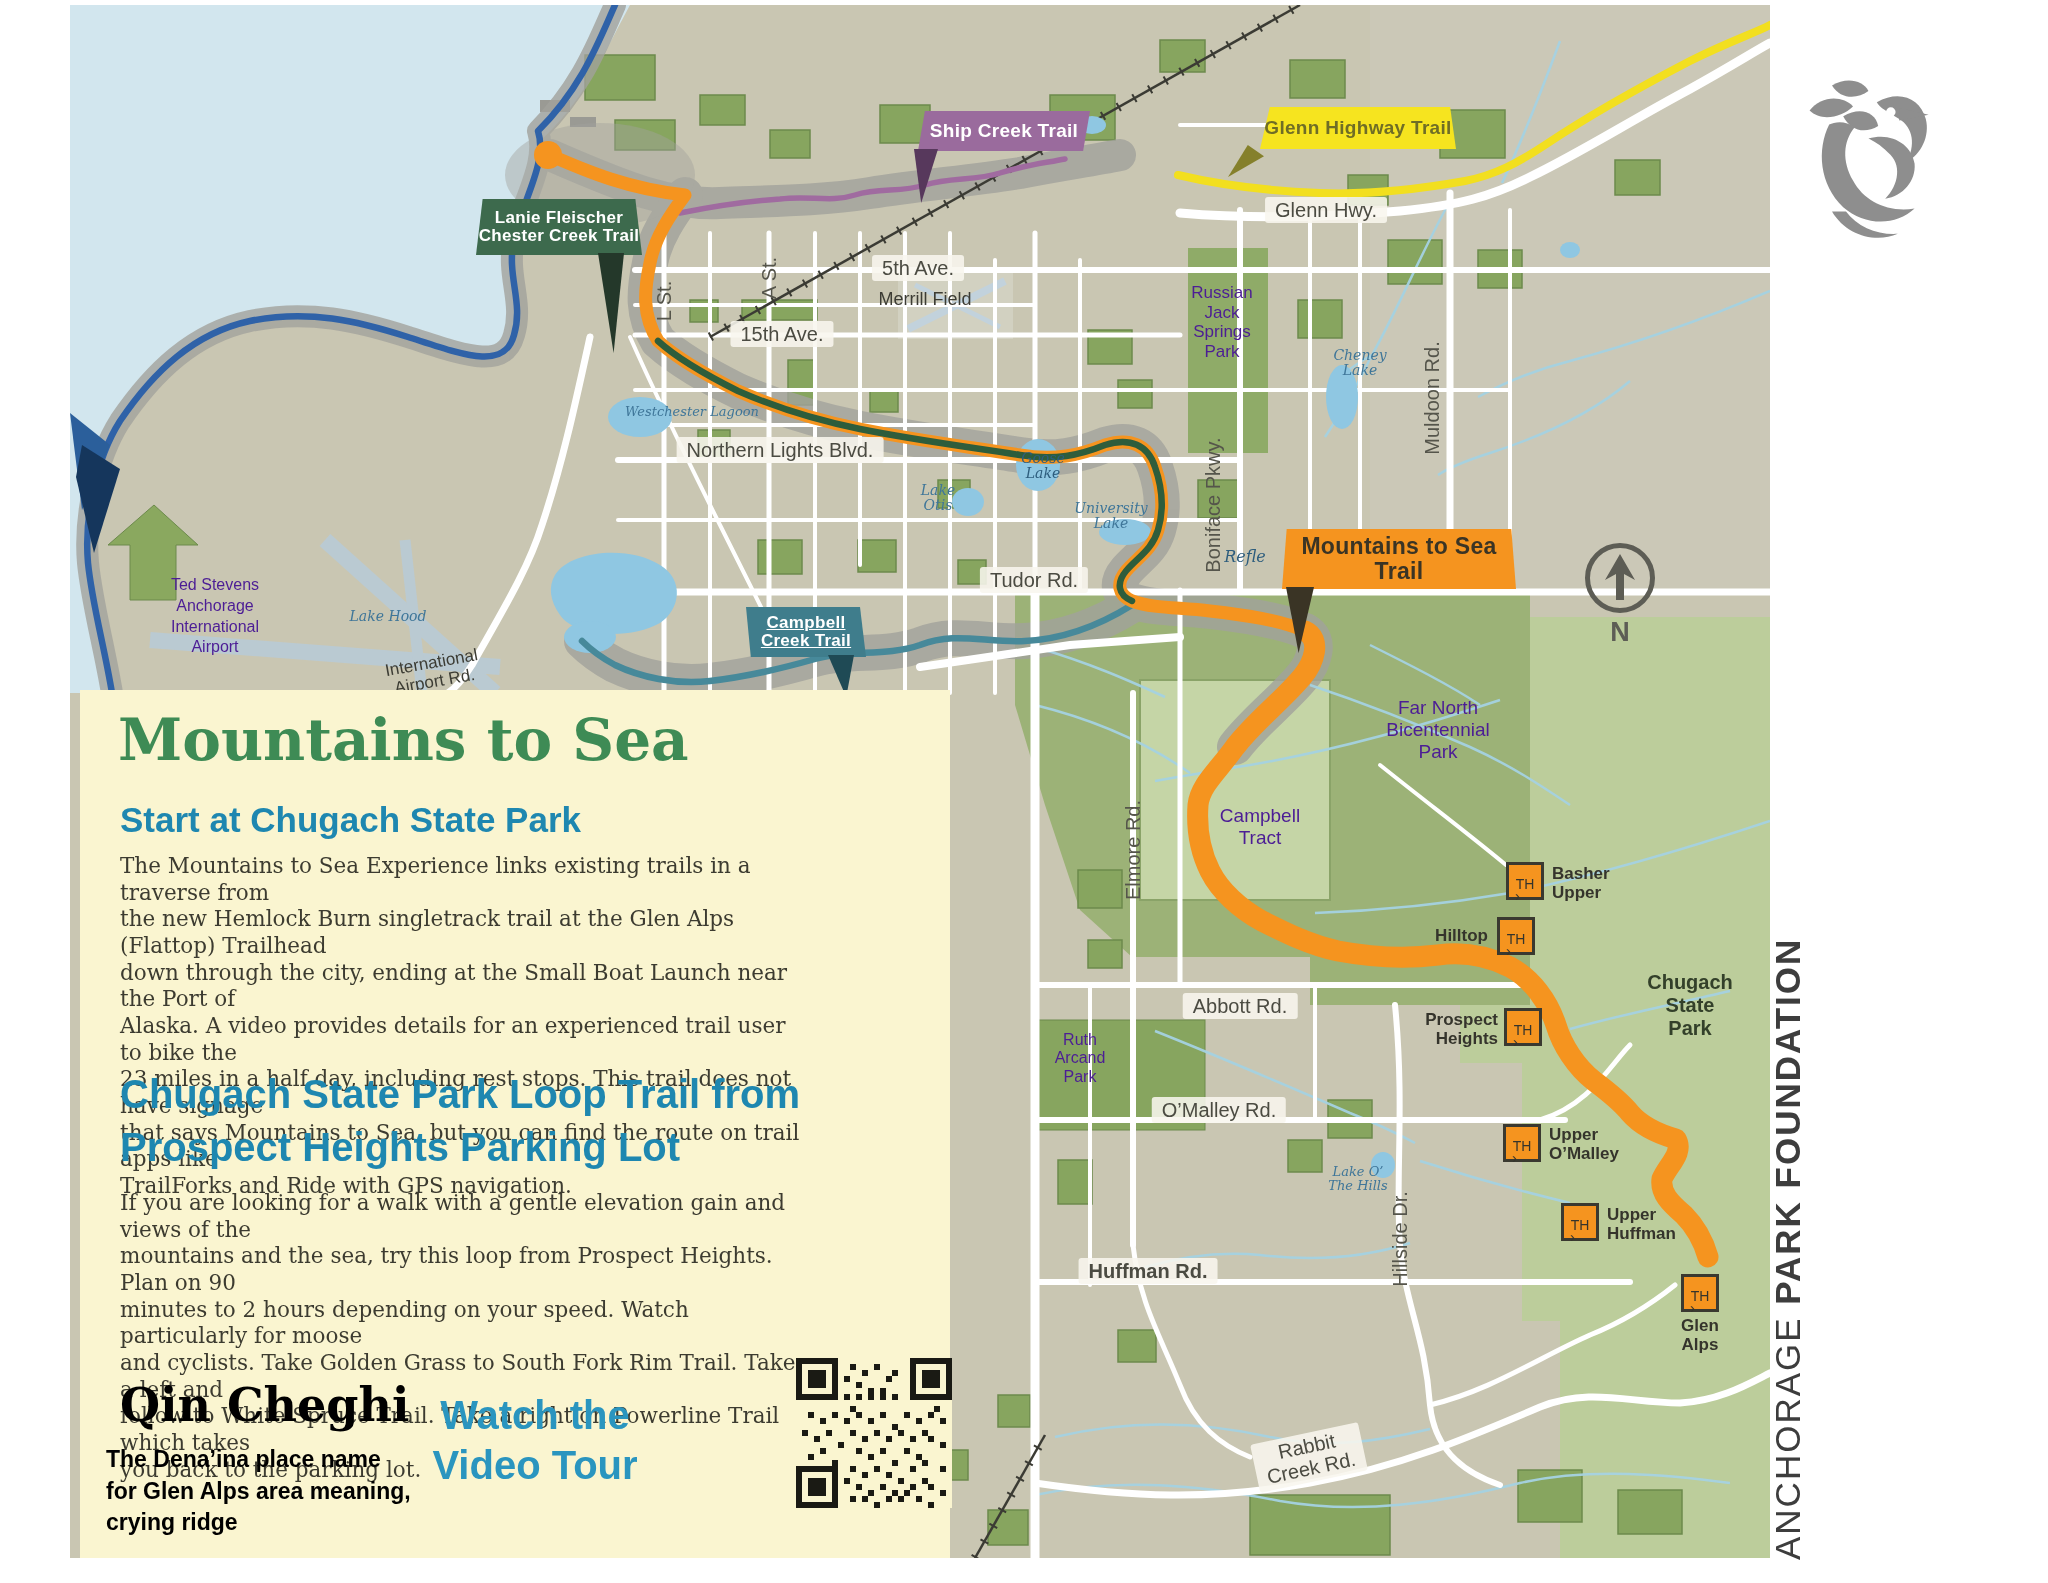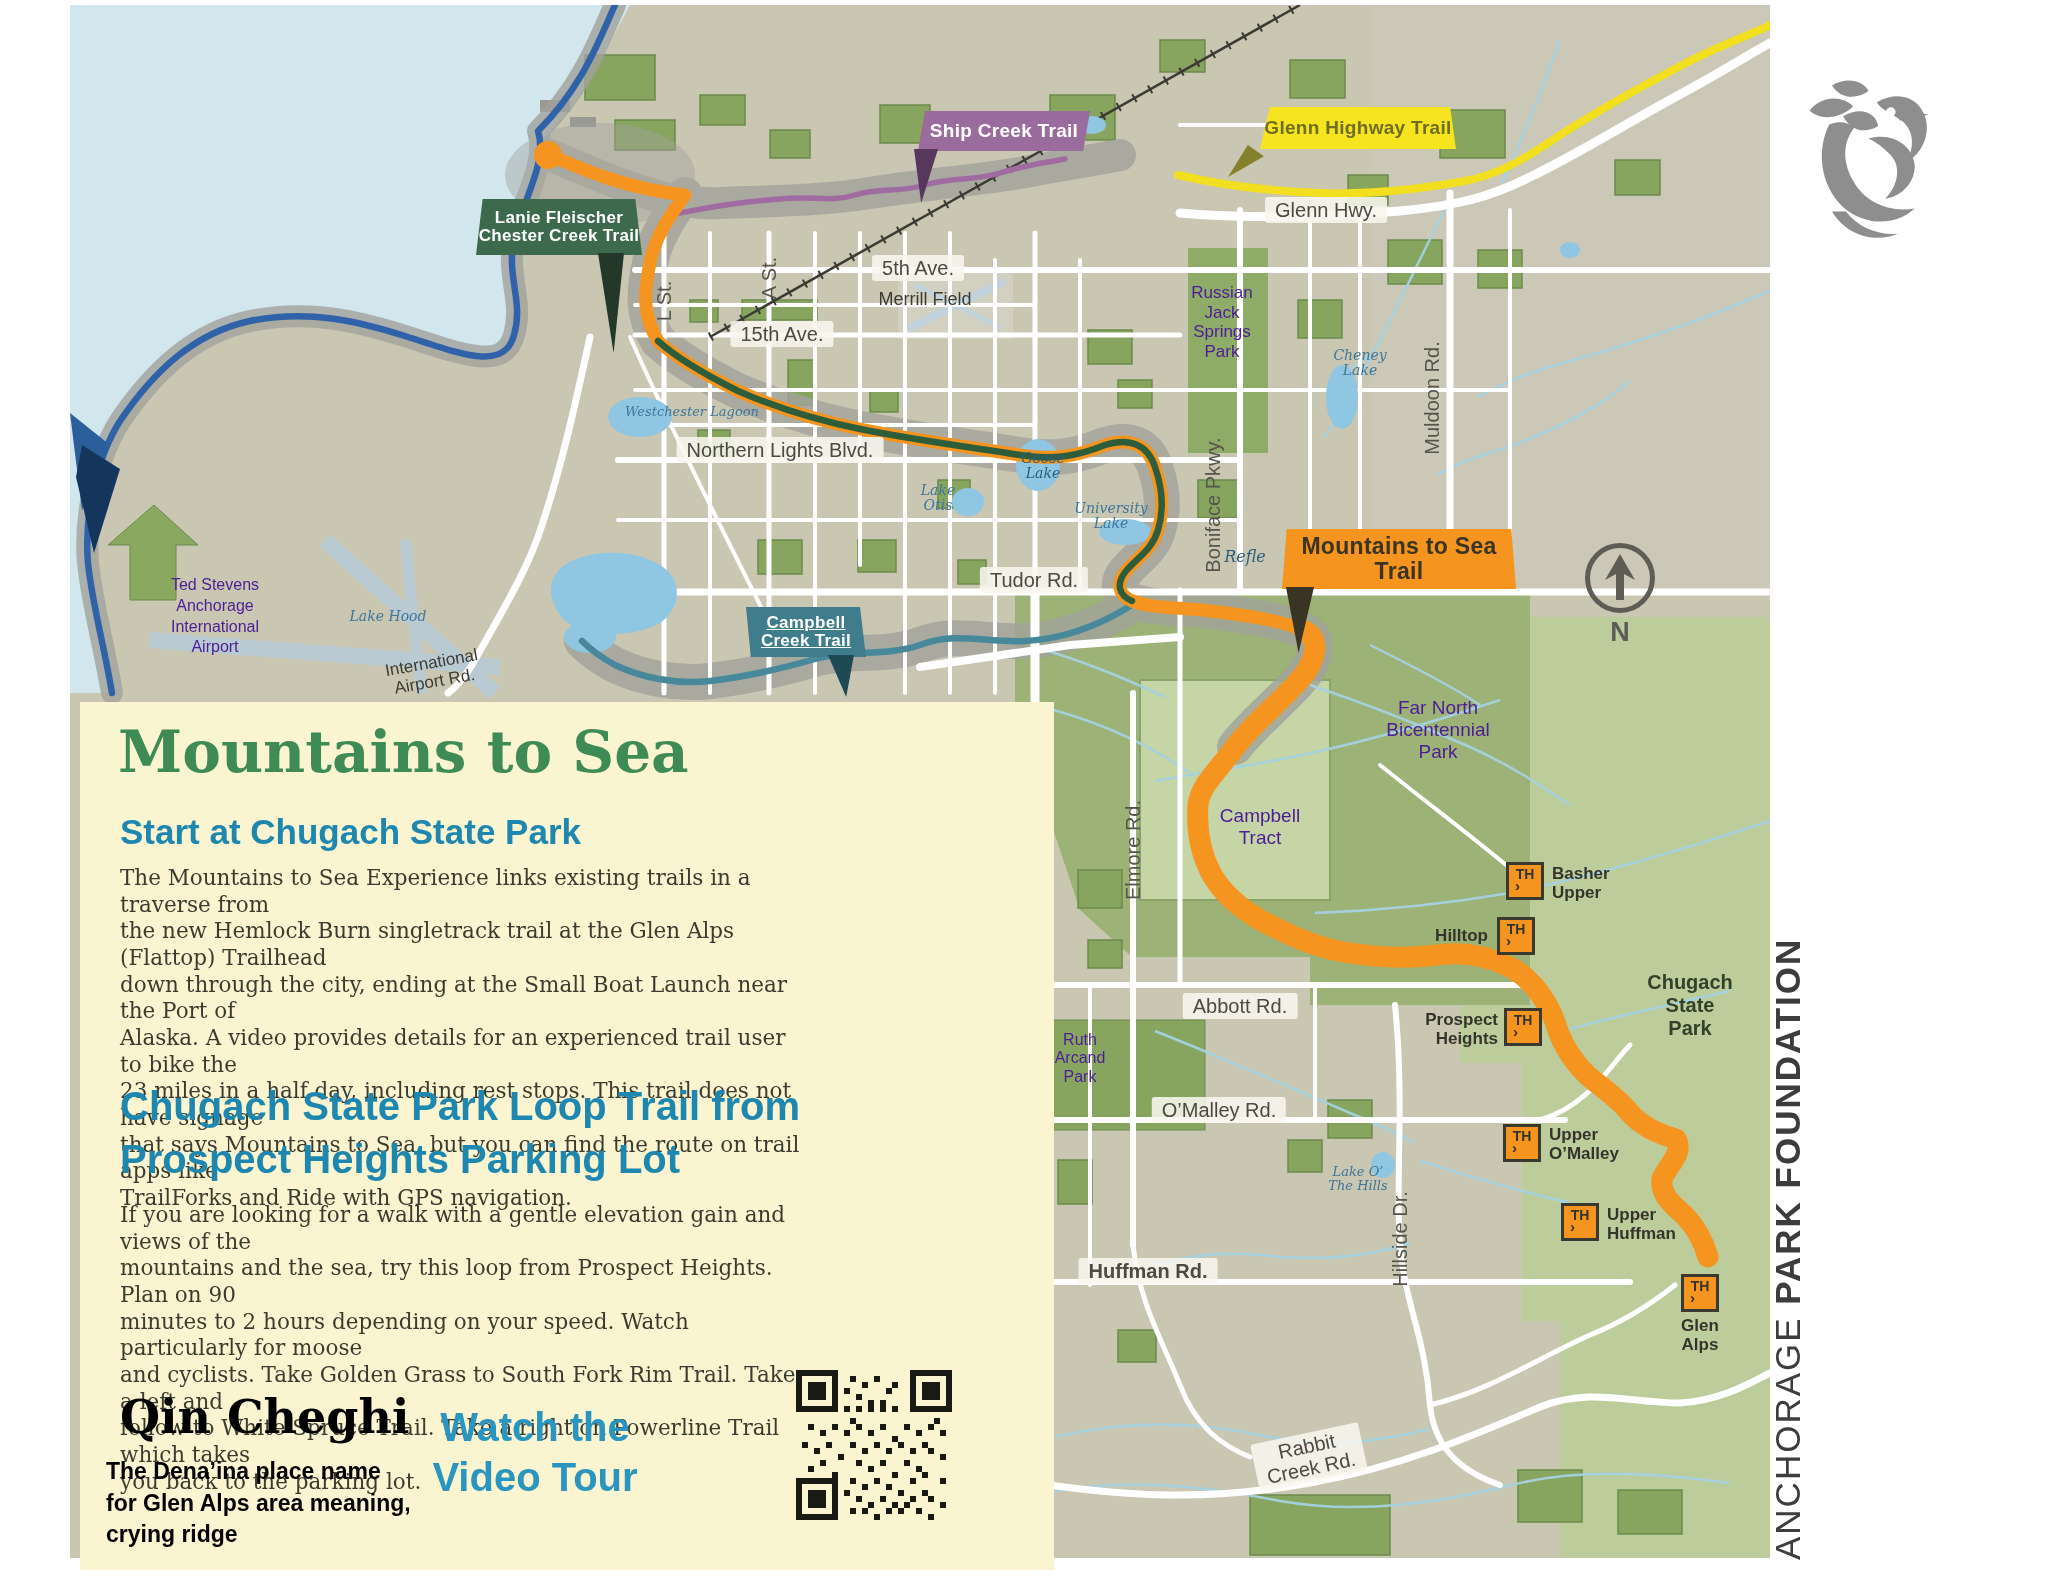--- a/index.html
+++ b/index.html
@@ -23,31 +23,31 @@
           font-weight:bold;text-align:center;line-height:1.08;letter-spacing:.3px;}
   .banner-ship{background:#9a6b9d;color:#fff;font-size:19px;clip-path:polygon(4% 0,100% 0,96% 100%,0 100%);}
   .banner-glenn{background:#f6e41f;color:#6f6d26;font-size:19px;clip-path:polygon(5% 0,97% 0,100% 100%,0 100%);}
   .banner-lanie{background:#3d6a4d;color:#fff;font-size:17px;clip-path:polygon(4% 0,96% 0,100% 100%,0 100%);}
   .banner-campbell{background:#3f7d8c;color:#fff;font-size:17px;clip-path:polygon(0 0,95% 0,100% 100%,4% 100%);text-decoration:underline;}
   .banner-m2s{background:#f5941f;color:#3a3425;font-size:23px;font-weight:800;
               clip-path:polygon(2% 0,98% 0,100% 100%,0 100%);}
   .pointer{position:absolute;}
   
   .th{position:absolute;width:38px;height:38px;background:#f5941f;border:3px solid #3a3930;
-      box-sizing:border-box;color:#35342c;font-weight:bold;font-size:14px;line-height:.95;
-      text-align:center;padding-top:3px;}
+      box-sizing:border-box;color:#35342c;font-weight:normal;font-size:14px;line-height:.95;
+      text-align:center;padding-top:13px;}
   .th .arr{display:block;text-align:left;padding-left:6px;font-size:15px;line-height:.7;}
   .th-lbl{position:absolute;font-weight:bold;font-size:17px;color:#35342c;white-space:pre-line;line-height:1.1;}
   
   .compass{position:absolute;left:1515px;top:538px;width:70px;height:70px;border:5px solid #5d5d55;
            border-radius:50%;box-sizing:border-box;}
   .compass-n{position:absolute;left:1512px;top:612px;width:76px;text-align:center;
              font-size:27px;font-weight:bold;color:#5d5d55;}
   
-  .panel{position:absolute;left:80px;top:690px;width:974px;height:868px;background:#faf5d0;margin-top:12px;}
+  .panel{position:absolute;left:80px;top:690px;width:870px;height:868px;background:#faf5d0;}
   .panel-title{position:absolute;left:38px;top:16px;font-family:"DejaVu Serif",serif;
                font-size:58px;font-weight:600;color:#3e8b55;}
   .panel-sub{position:absolute;left:40px;top:110px;font-size:35px;font-weight:bold;color:#1e87b0;}
   .para{position:absolute;font-family:"DejaVu Serif",serif;font-size:21.5px;line-height:1.24;
         color:#3c3b30;white-space:pre-line;}
   .para1{left:40px;top:163px;width:680px;}
   .para2{left:40px;top:500px;width:680px;}
   .heading2{position:absolute;left:40px;top:378px;font-size:40px;font-weight:bold;color:#1e87b0;
             line-height:1.32;white-space:pre-line;}
   .qin{position:absolute;left:40px;top:688px;font-family:"DejaVu Serif",serif;font-size:46px;

